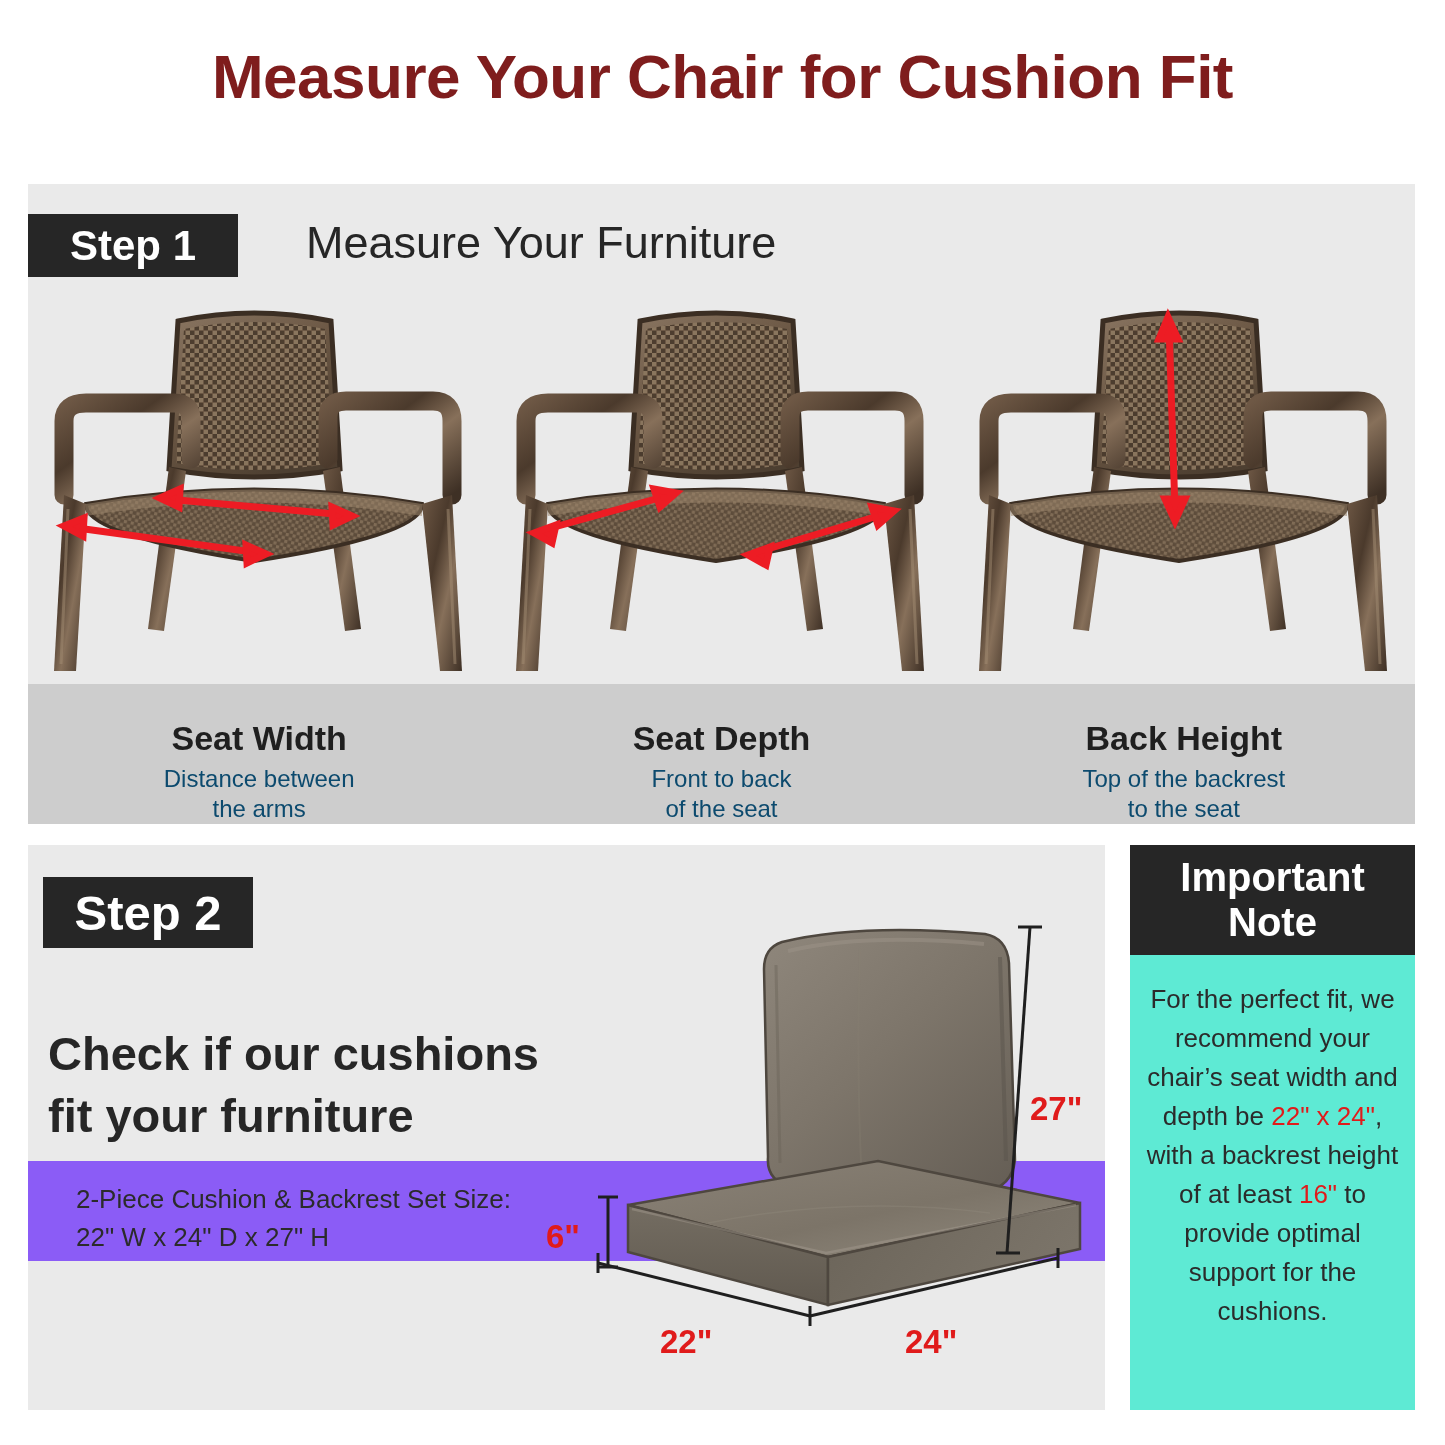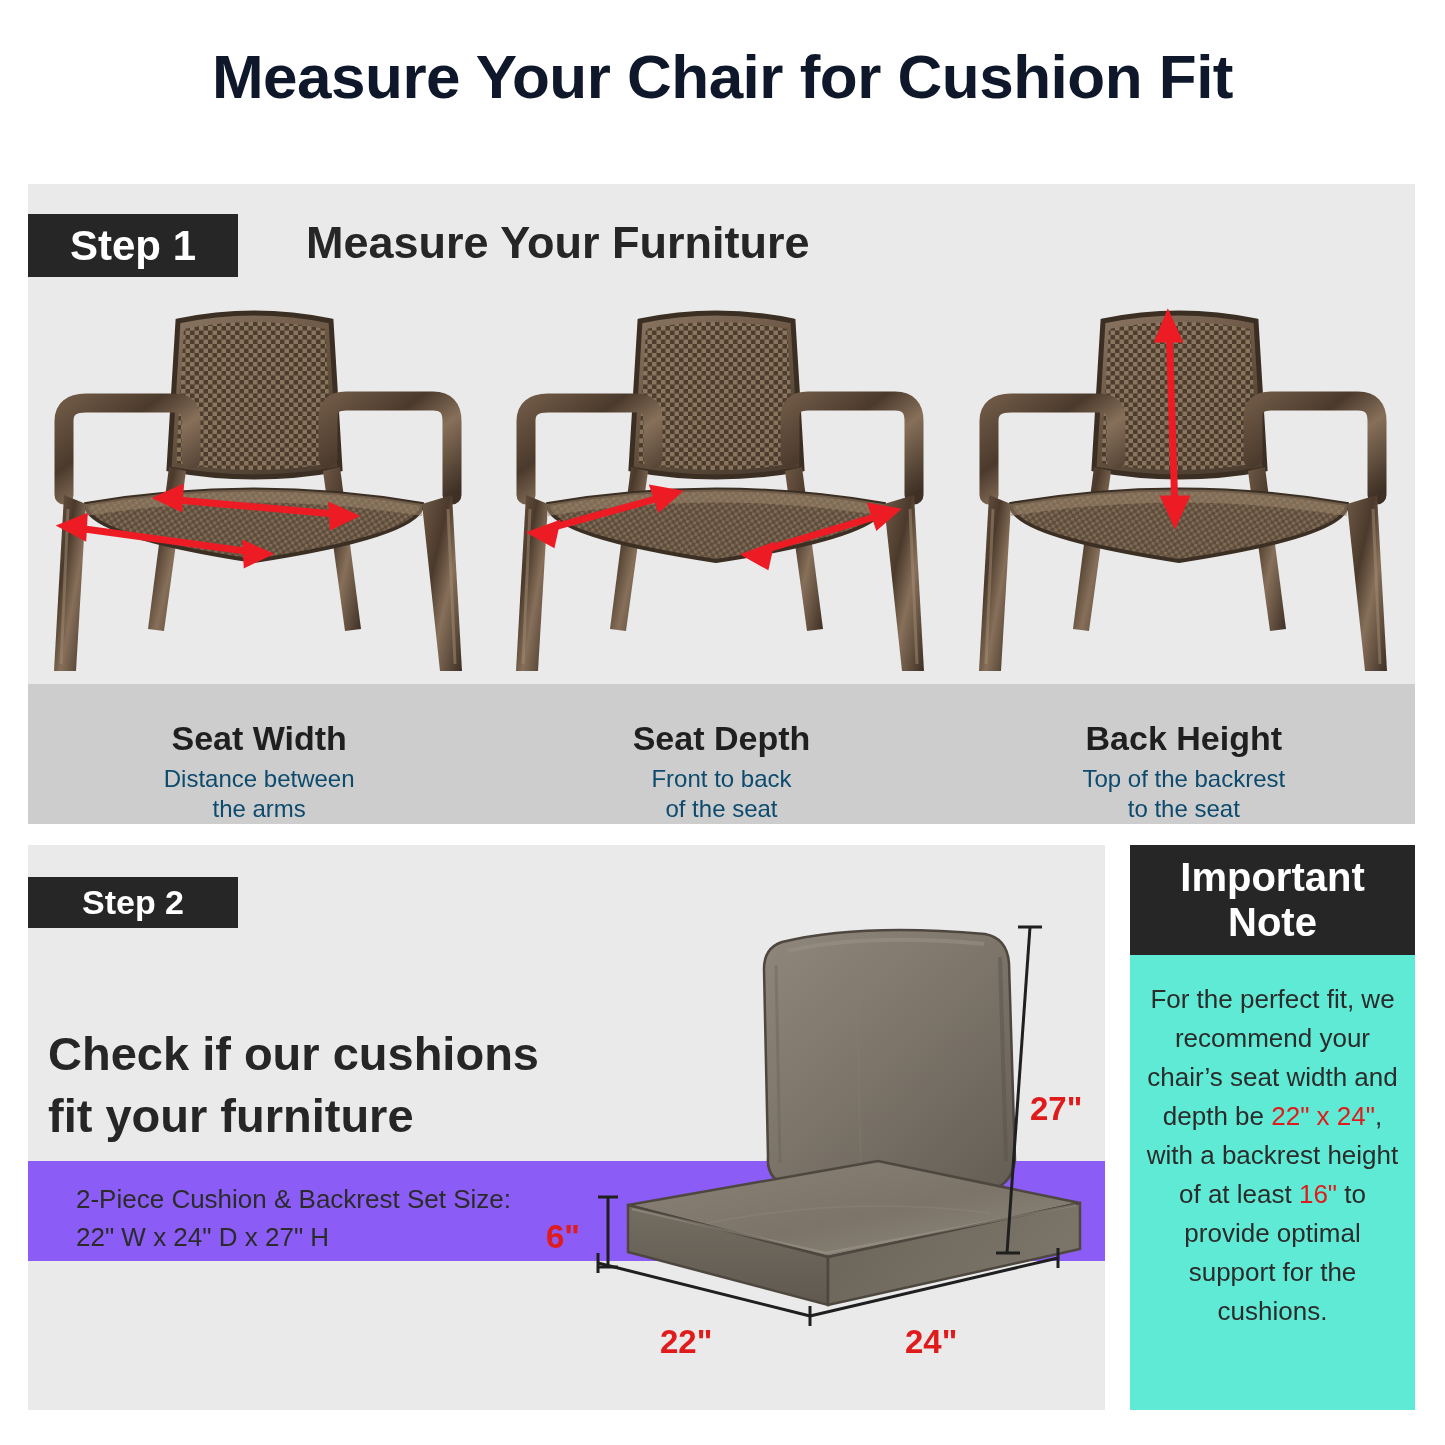--- a/index.html
+++ b/index.html
@@ -11,21 +11,21 @@
     overflow:hidden;
     position:relative;
   }
   .page{position:absolute;inset:0;}
 
   
   .title{
     position:absolute;left:0;top:44px;width:1445px;
     text-align:center;
     font-size:62px;font-weight:bold;letter-spacing:-0.5px;
-    color:#0f172a;line-height:1.05;
+    color:#7f1d1d;line-height:1.05;
     white-space:nowrap;
   }
 
   
   .panel1{
     position:absolute;left:28px;top:184px;
     width:1387px;height:640px;
     background:#eaeaea;
   }
   .badge{
@@ -33,21 +33,21 @@
     font-weight:bold;
     display:flex;align-items:center;justify-content:center;
   }
   .badge1{
     position:absolute;left:0px;top:30px;
     width:210px;height:63px;
     font-size:42px;
   }
   .panel1-heading{
     position:absolute;left:278px;top:33px;
-    font-size:45px;font-weight:bold;color:#262626;
+    font-size:45px;font-weight:normal;color:#262626;
     white-space:nowrap;
   }
 
   
   .chairs{
     position:absolute;left:0;top:115px;width:1387px;height:385px;
     display:flex;
   }
   .chair-cell{flex:1;position:relative;}
 
@@ -63,23 +63,23 @@
   .caption-title{font-size:34px;font-weight:bold;color:#1f1f1f;line-height:1.1;}
   .caption-sub{font-size:24px;color:#0c4a6e;text-align:center;line-height:1.25;}
 
   
   .panel2{
     position:absolute;left:28px;top:845px;
     width:1077px;height:565px;
     background:#eaeaea;
   }
   .badge2{
-    position:absolute;left:0px;top:32px;
-    width:210px;height:51px;
-    font-size:34px;
+    position:absolute;left:15px;top:32px;
+    width:210px;height:71px;
+    font-size:49px;
   }
   .panel2-heading{
     position:absolute;left:48px;top:1010px;
     width:640px;
     font-size:47px;font-weight:bold;color:#262626;line-height:1.32;margin-top:13px;
   }
   .band2{
     position:absolute;left:0;top:316px;width:1077px;height:100px;
     background:#8b5cf6;
   }

